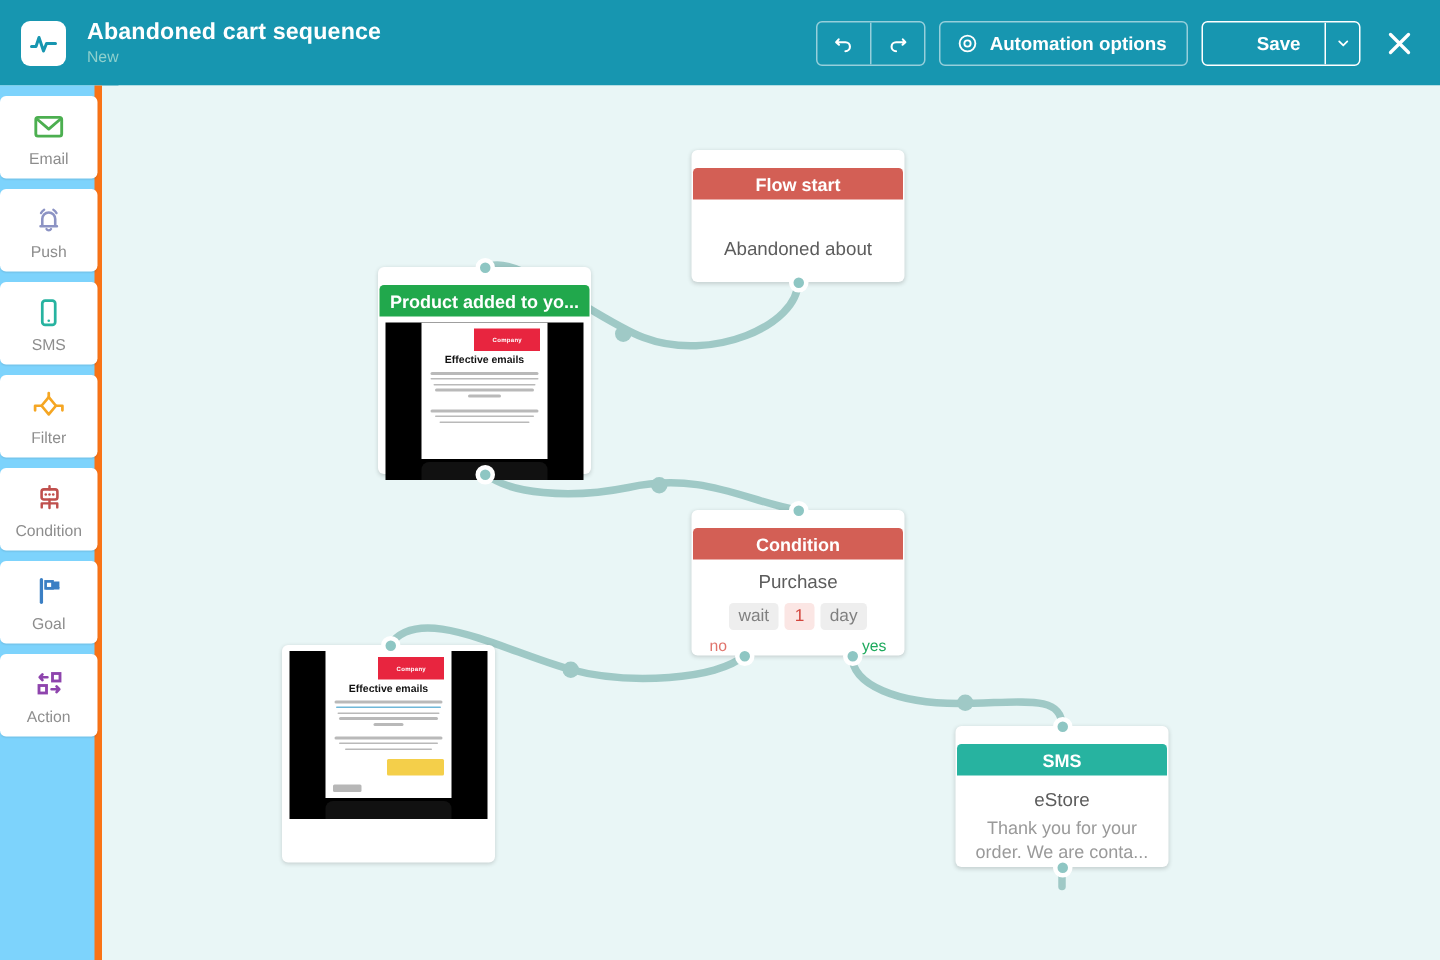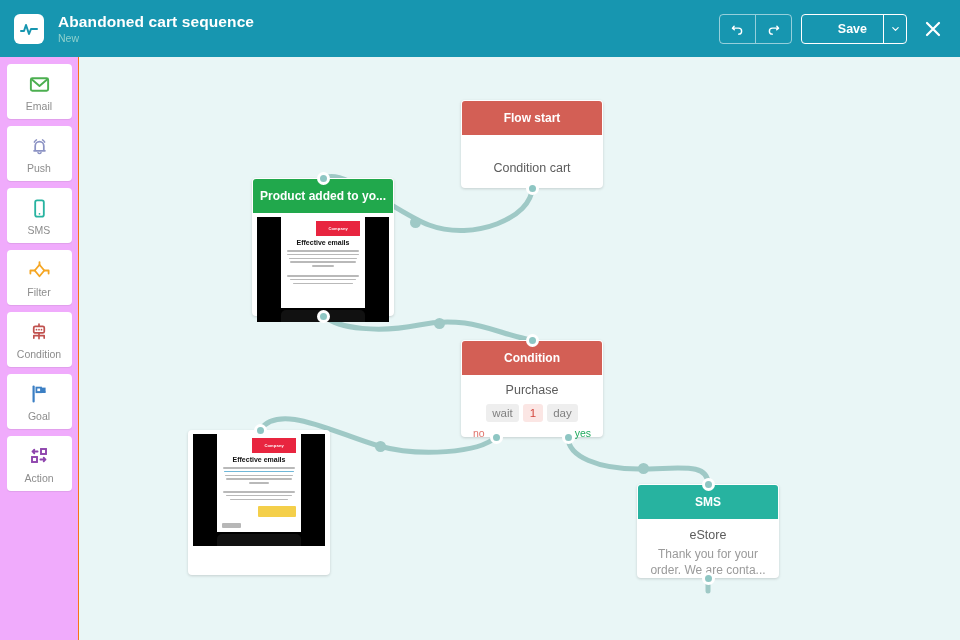--- a/index.html
+++ b/index.html
@@ -123,24 +123,24 @@
     margin-left: 13px;
     width: 26px; height: 26px;
     display: flex; align-items: center; justify-content: center;
     color: #fff;
   }
 
   
   .sidebar {
     position: absolute;
     top: 57px; left: 0;
-    width: 79px;
+    width: 68px;
     height: 583px;
-    background: #f0abfc;
-    border-right: 1px solid #f97316;
+    background: #7dd3fc;
+    border-right: 5px solid #f97316;
     box-sizing: border-box;
     padding-top: 7px;
   }
   .side-item {
     width: 65px;
     height: 55px;
     margin: 0 auto 7px auto;
     background: #ffffff;
     border-radius: 4px;
     box-shadow: 0 1px 1px rgba(0,0,0,.07);
@@ -179,33 +179,33 @@
   
   .node {
     position: absolute;
     background: #ffffff;
     border-radius: 4px;
     box-shadow: 0 1px 3px rgba(0,0,0,.16);
     box-sizing: border-box;
     z-index: 5;
   }
   .node-head {
-    height: 34px;
+    height: 21px;
     border-radius: 3px 3px 0 0;
     color: #ffffff;
     font-size: 12px;
     font-weight: bold;
     display: flex;
     align-items: center;
     justify-content: center;
     overflow: hidden;
     white-space: nowrap;
     padding: 0 6px;
     box-sizing: border-box;
-    margin: 1px 1px 0 1px;
+    margin: 12px 1px 0 1px;
   }
   .head-red   { background: #d35f55; }
   .head-green { background: #21a84c; }
   .head-teal  { background: #27b3a0; }
 
   .node-body {
     display: flex;
     flex-direction: column;
     align-items: center;
     justify-content: center;
@@ -361,20 +361,27 @@
           <path d="M4.4 5.6 L2.6 7.6 M2.6 7.6 L4.6 9.4 M2.8 7.6 h6.4 a3.2 3.2 0 0 1 0 6.4" fill="none" stroke="#ffffff" stroke-width="1.5" stroke-linecap="round" stroke-linejoin="round"></path>
         </svg>
       </div>
       <div>
         <svg width="15" height="15" viewBox="0 0 16 16">
           <path d="M11.6 5.6 L13.4 7.6 M13.4 7.6 L11.4 9.4 M13.2 7.6 h-6.4 a3.2 3.2 0 0 0 0 6.4" fill="none" stroke="#ffffff" stroke-width="1.5" stroke-linecap="round" stroke-linejoin="round"></path>
         </svg>
       </div>
     </div>
 
+    <div class="btn-outline btn-automation">
+      <svg width="14" height="14" viewBox="0 0 16 16">
+        <circle cx="8" cy="8" r="6" fill="none" stroke="#ffffff" stroke-width="1.4"></circle>
+        <circle cx="8" cy="8" r="2.4" fill="none" stroke="#ffffff" stroke-width="1.4"></circle>
+      </svg>
+      <span class="lbl">Automation options</span>
+    </div>
 
     <div class="save-split">
       <div class="save-main">Save</div>
       <div class="save-caret">
         <svg width="9" height="9" viewBox="0 0 10 10">
           <polyline points="2,4 5,7 8,4" fill="none" stroke="#ffffff" stroke-width="1.3" stroke-linecap="round" stroke-linejoin="round"></polyline>
         </svg>
       </div>
     </div>
 
@@ -494,21 +501,21 @@
     <div class="dot-anchor" style="left:447px; top:277px;"></div>
     <div class="dot-anchor" style="left:411px; top:374px;"></div>
     <div class="dot-anchor" style="left:483px; top:374px;"></div>
     <div class="dot-anchor" style="left:175px; top:367px;"></div>
     <div class="dot-anchor" style="left:623px; top:421px;"></div>
     <div class="dot-anchor" style="left:623px; top:515px;"></div>
 
     <div class="node" id="node-flowstart">
       <div class="node-head head-red">Flow start</div>
       <div class="node-body">
-        <div class="body-text">Condition cart</div>
+        <div class="body-text">Abandoned about</div>
       </div>
     </div>
 
     <div class="node node-email" id="node-email1">
       <div class="node-head head-green">Product added to yo...</div>
       <div class="mail-preview">
         <div class="mail-card">
           <div class="mail-badge">Company</div>
           <div class="mail-h1">Effective emails</div>
           <div class="mail-lines">

